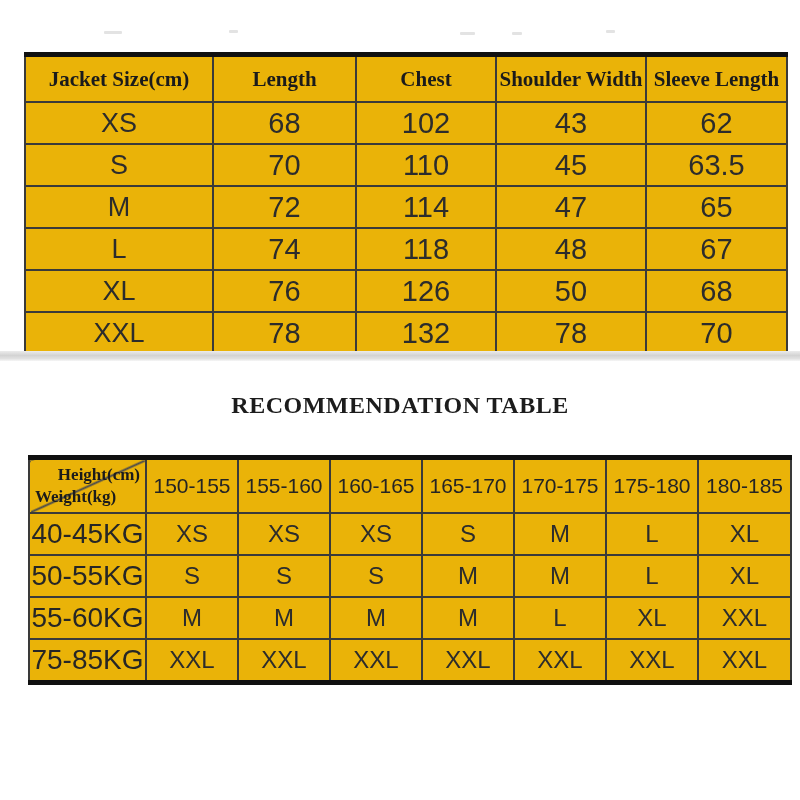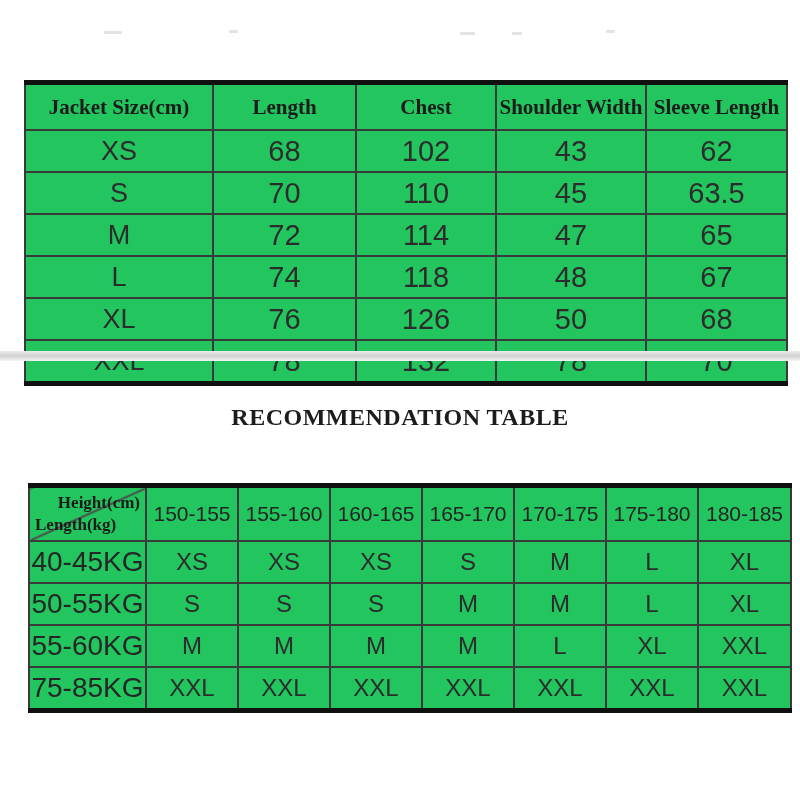--- a/index.html
+++ b/index.html
@@ -4,21 +4,21 @@
 <style>
   html, body { margin: 0; padding: 0; }
   body {
     width: 800px; height: 800px;
     background: #ffffff;
     position: relative;
     font-family: "Liberation Sans", sans-serif;
     color: #262626;
     overflow: hidden;
   }
-  table { border-collapse: collapse; table-layout: fixed; background: #22c55e; margin-top: 28px; }
+  table { border-collapse: collapse; table-layout: fixed; background: #eab308; }
 
   
   .size-table-wrap { position: absolute; left: 24px; top: 52px; }
   .size-table {
     width: 762px;
     border-top: 5px solid #101010;
     border-bottom: 5px solid #101010;
     border-left: 2px solid #2d2d2d;
     border-right: 2px solid #2d2d2d;
   }
@@ -41,21 +41,21 @@
 
   
   .divider-band {
     position: absolute; left: 0; top: 351px;
     width: 800px; height: 10px;
     background: linear-gradient(180deg, #ececec 0%, #d3d3d3 45%, #e0e0e0 75%, #f6f6f6 100%);
   }
 
   
   .rec-title {
-    position: absolute; left: 0; top: 404px;
+    position: absolute; left: 0; top: 392px;
     width: 800px;
     text-align: center;
     font-family: "Liberation Serif", serif;
     font-weight: 700;
     font-size: 24px;
     letter-spacing: 0.5px;
     color: #1c1c1c;
   }
 
   
@@ -195,21 +195,21 @@
         <col style="width:92px">
         <col style="width:92px">
         <col style="width:92px">
         <col style="width:92px">
         <col style="width:93px">
     </colgroup>
     <thead>
       <tr>
         <th class="corner-cell">
           <span class="corner-top">Height(cm)</span>
-          <span class="corner-bottom">Length(kg)</span>
+          <span class="corner-bottom">Weight(kg)</span>
         </th>
         <th>150-155</th>
         <th>155-160</th>
         <th>160-165</th>
         <th>165-170</th>
         <th>170-175</th>
         <th>175-180</th>
         <th>180-185</th>
       </tr>
     </thead>

